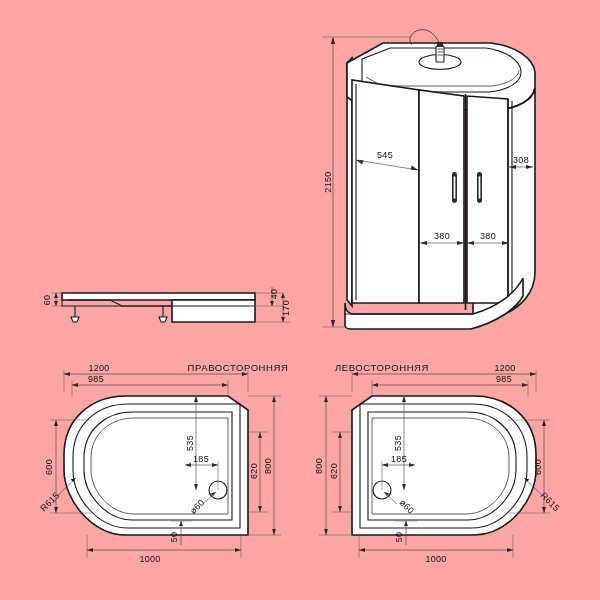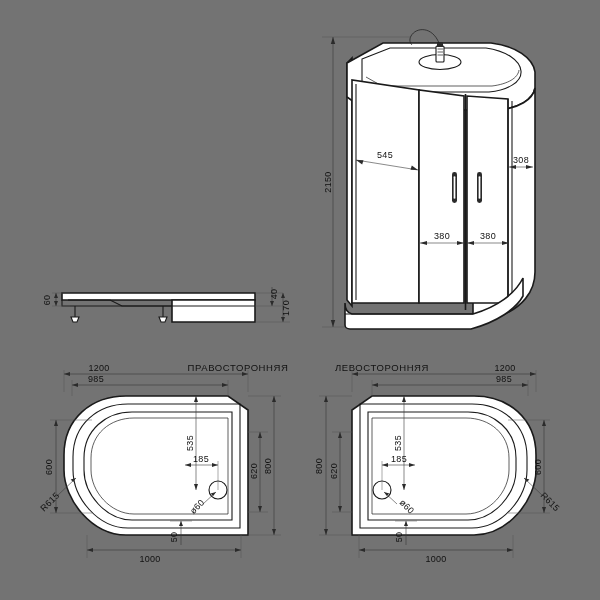--- a/index.html
+++ b/index.html
@@ -1,21 +1,21 @@
 <!DOCTYPE html>
 <html><head>
 <meta charset="utf-8">
 <style>
   html,body{margin:0;padding:0;}
   body{
     width:600px;height:600px;background:#ffffff;
     font-family:"Liberation Sans", sans-serif;
     overflow:hidden;
   }
-  #sheet{position:relative;width:600px;height:600px;background:#737373;}
+  #sheet{position:relative;width:600px;height:600px;background:#fca5a5;}
   svg{display:block;}
   .ln{stroke:#1a1a1a;fill:none;}
   .thick{stroke-width:1.6;}
   .med{stroke-width:1.1;}
   .thin{stroke-width:0.7;}
   .dim{stroke:#3a3a3a;stroke-width:0.6;fill:none;}
   .ext{stroke:#555;stroke-width:0.5;fill:none;}
   .fillw{fill:#ffffff;}
   .dark{fill:#2b2b2b;}
   text.d{

